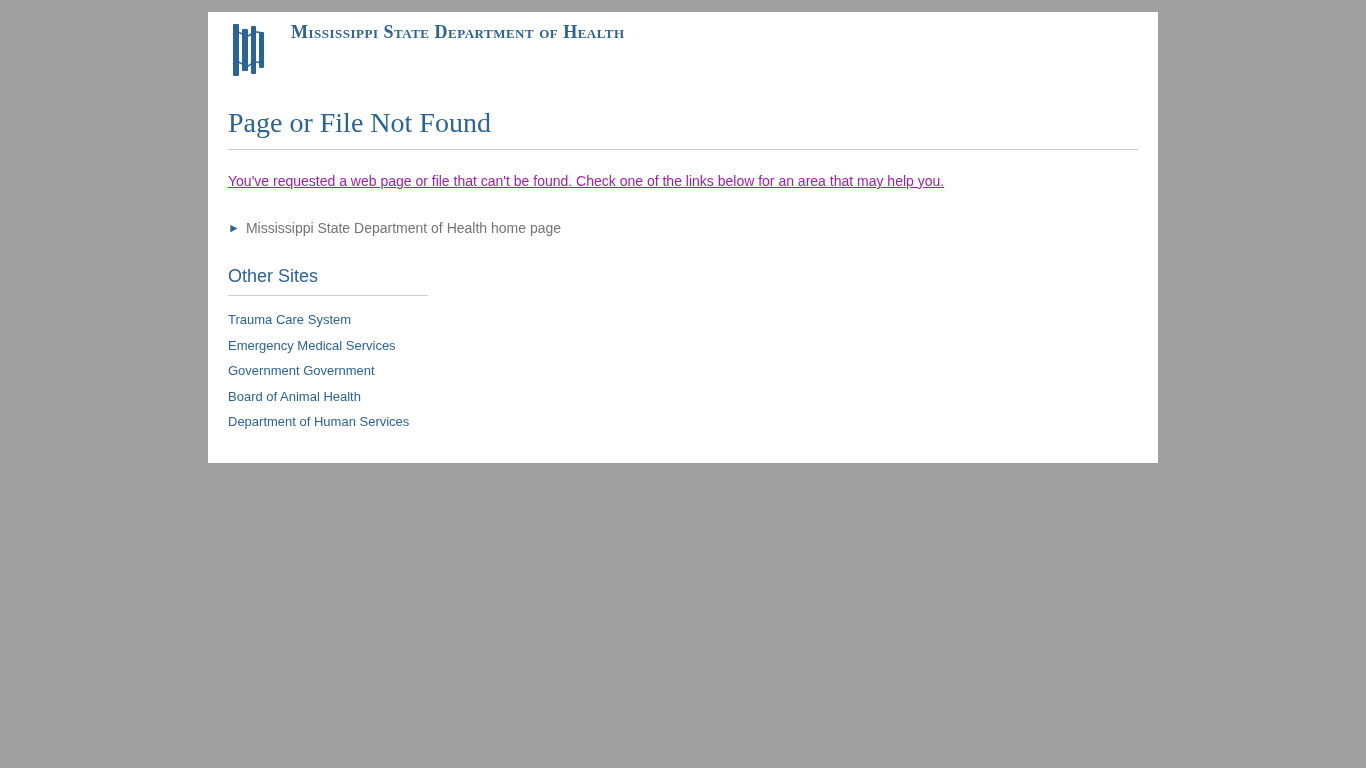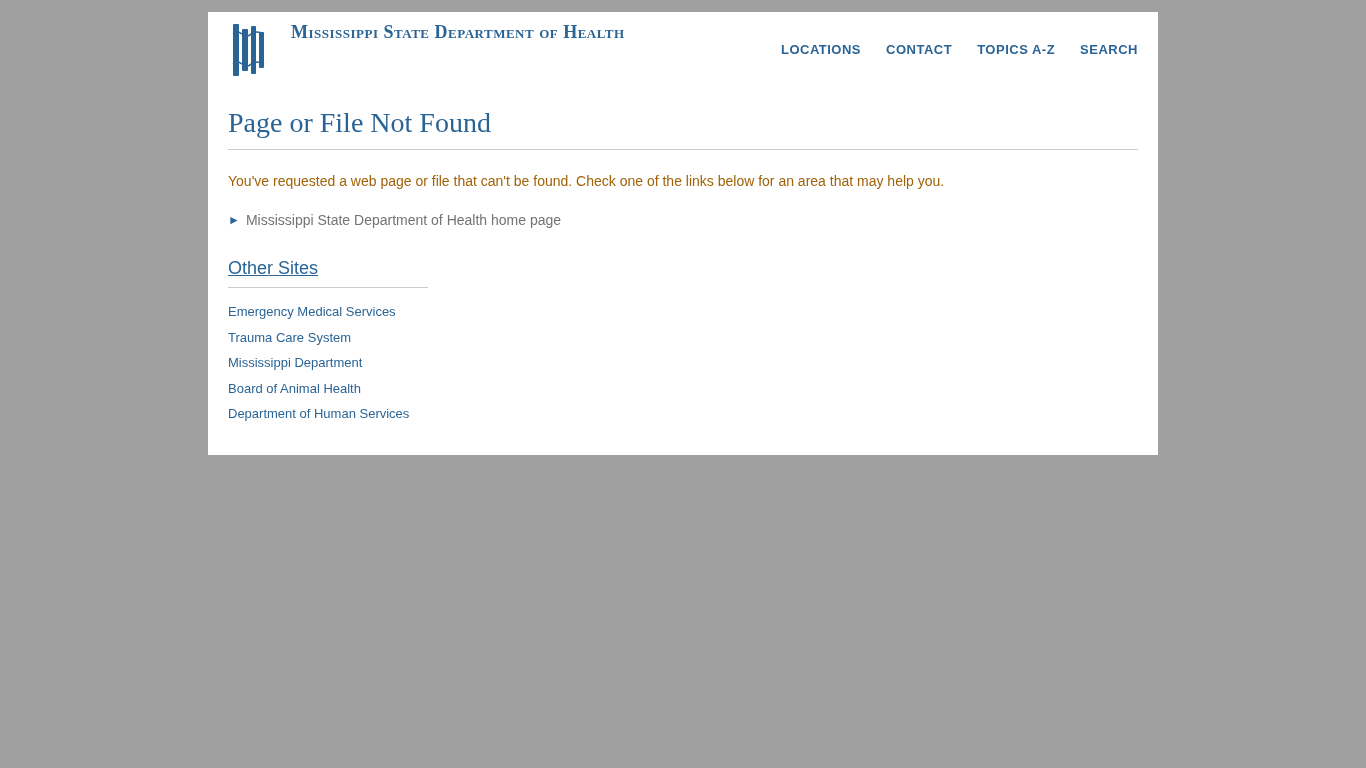--- a/index.html
+++ b/index.html
@@ -88,23 +88,24 @@
 
     .title-divider {
       border: none;
       border-top: 1px solid #cccccc;
       margin-bottom: 20px;
     }
 
     .description-text {
       font-family: Arial, sans-serif;
       font-size: 14px;
-      color: #a16207;
-      margin-bottom: 20px;
+      color: #a21caf;
+      margin-bottom: 28px;
       line-height: 1.6;
+      text-decoration: underline;
     }
 
     .home-link-container {
       display: flex;
       align-items: center;
       gap: 6px;
       margin-bottom: 30px;
     }
 
     .arrow-icon {
@@ -119,21 +120,20 @@
       text-decoration: none;
     }
 
     
     .other-sites-title {
       font-family: Arial, sans-serif;
       font-size: 18px;
       color: #2a6496;
       font-weight: 300;
       margin-bottom: 8px;
-      text-decoration: underline;
     }
 
     .other-sites-divider {
       border: none;
       border-top: 1px solid #cccccc;
       margin-bottom: 12px;
       width: 200px;
     }
 
     .other-sites-list {
@@ -165,45 +165,39 @@
           <rect x="13" y="5" width="6" height="42" fill="#2a6496" rx="1"></rect>
           <rect x="22" y="2" width="5" height="48" fill="#2a6496" rx="1"></rect>
           <rect x="30" y="8" width="5" height="36" fill="#2a6496" rx="1"></rect>
           <path d="M4 10 Q8 6 13 10 Q19 14 22 10 Q27 6 35 10" stroke="#2a6496" stroke-width="1.5" fill="none"></path>
           <path d="M4 40 Q8 36 13 40 Q19 44 22 40 Q27 36 35 40" stroke="#2a6496" stroke-width="1.5" fill="none"></path>
         </svg>
       </div>
       <span class="logo-text">Mississippi State Department of Health</span>
     </a>
 
-    <nav class="nav-links">
-      <a class="nav-link" href="#">LOCATIONS</a>
-      <a class="nav-link" href="#">CONTACT</a>
-      <a class="nav-link" href="#">TOPICS A-Z</a>
-      <a class="nav-link" href="#">SEARCH</a>
-    </nav>
   </div>
 
   <div class="main-content">
 
     <h1 class="page-title">Page or File Not Found</h1>
     <hr class="title-divider">
 
     <p class="description-text">You've requested a web page or file that can't be found. Check one of the links below for an area that may help you.</p>
 
     <div class="home-link-container">
       <span class="arrow-icon">►</span>
       <a class="home-link" href="#">Mississippi State Department of Health home page</a>
     </div>
 
     <h2 class="other-sites-title">Other Sites</h2>
     <hr class="other-sites-divider">
 
     <ul class="other-sites-list">
-    <li><a href="#">Emergency Medical Services</a></li>
-        <li><a href="#">Trauma Care System</a></li>
-        <li><a href="#">Mississippi Department</a></li>
+    <li><a href="#">Trauma Care System</a></li>
+        <li><a href="#">Emergency Medical Services</a></li>
+        <li><a href="#">Government Government</a></li>
         <li><a href="#">Board of Animal Health</a></li>
         <li><a href="#">Department of Human Services</a></li>
       </ul>
 
   </div>
 </div>
 
 </body></html>

